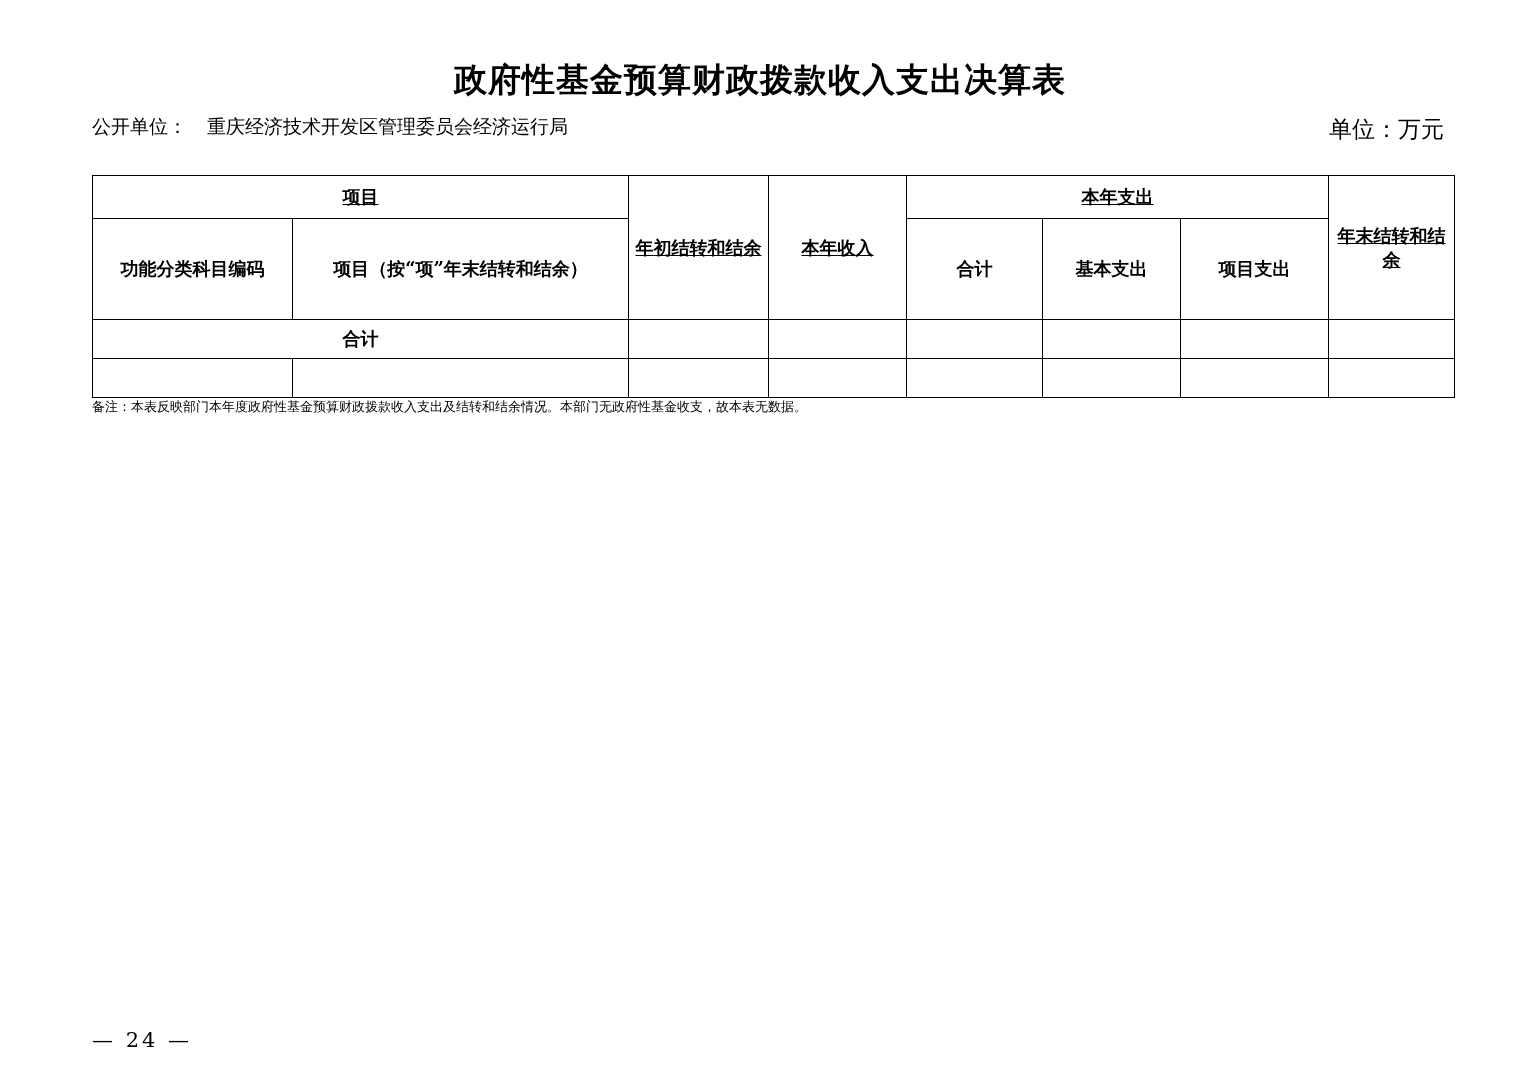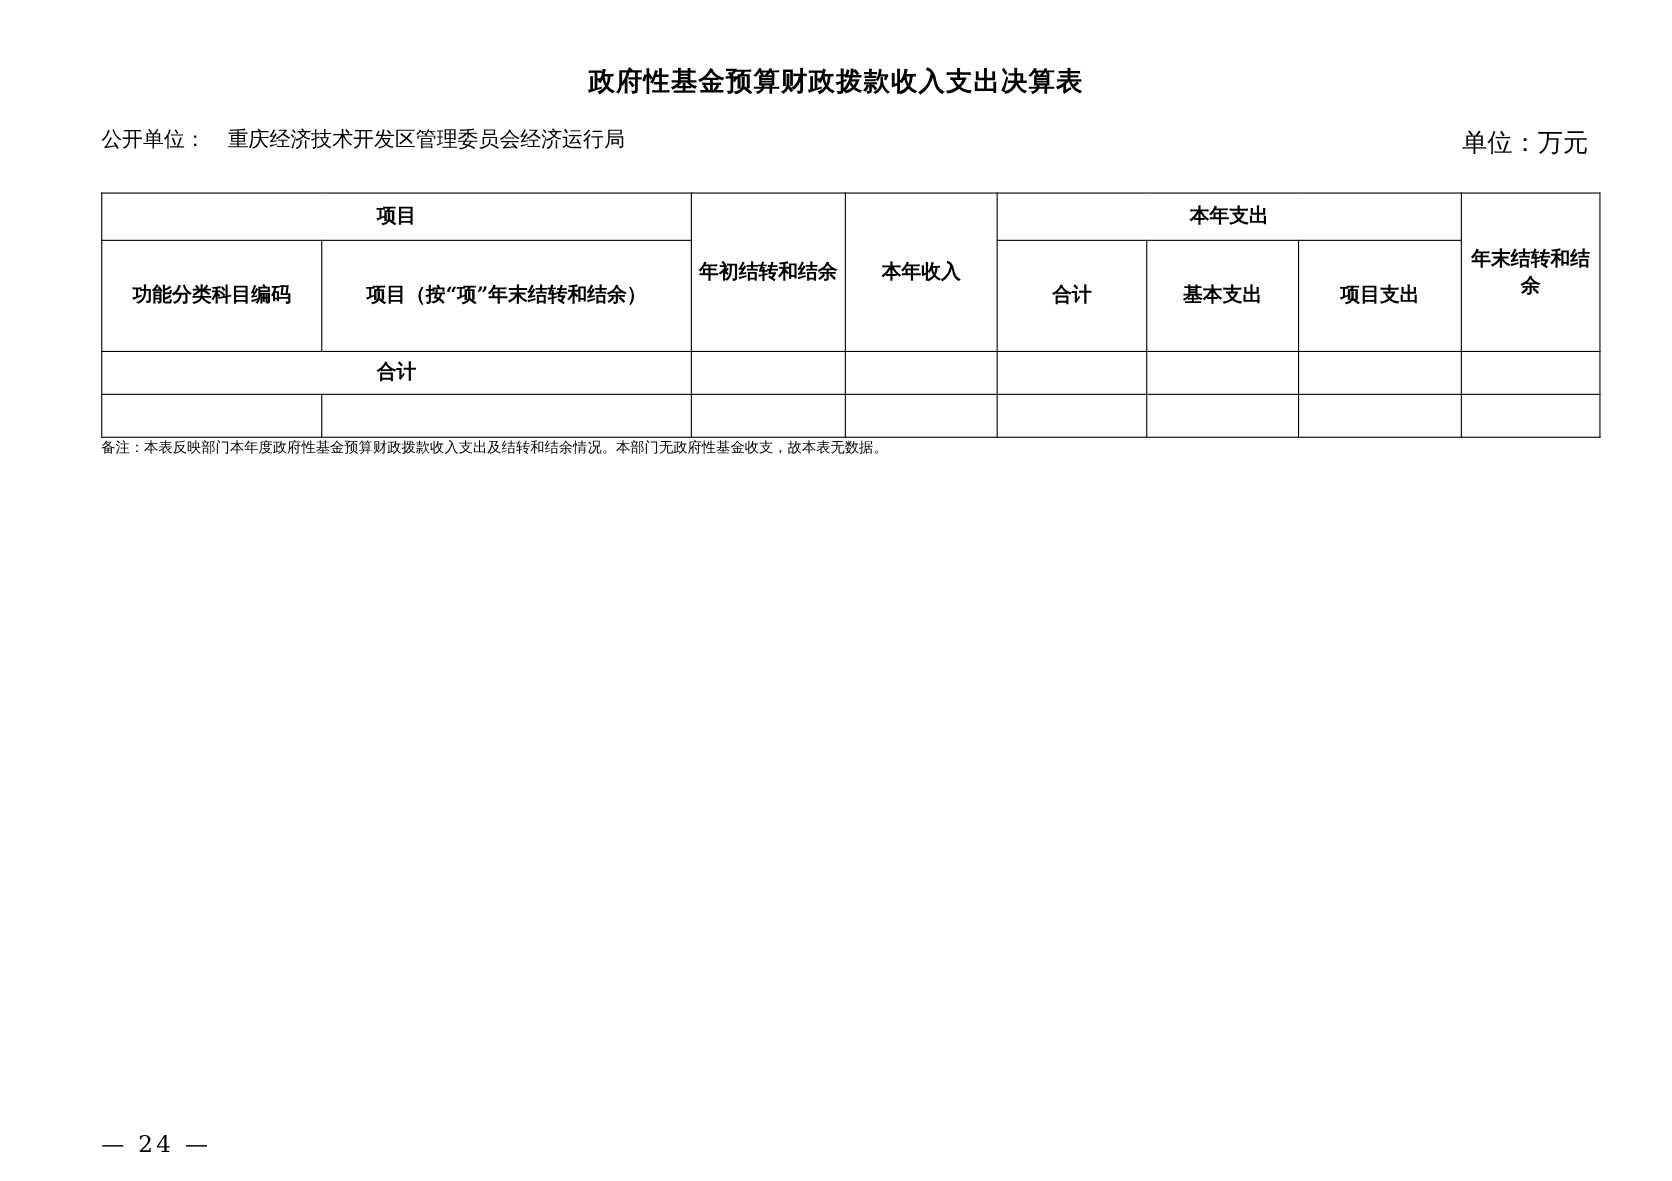--- a/index.html
+++ b/index.html
@@ -16,42 +16,42 @@
     overflow: hidden;
   }
   .page {
     position: relative;
     width: 1520px;
     height: 1074px;
     box-sizing: border-box;
   }
   .doc-title {
     text-align: center;
-    font-size: 24px;
+    font-size: 33px;
     font-weight: bold;
     letter-spacing: 1px;
     margin: 0;
     padding-top: 58px;
     font-family: "DejaVu Serif", "Liberation Serif", serif;
   }
   .meta-row {
     position: relative;
     height: 24px;
     margin-top: 26px;
   }
   .form-number {
     position: absolute;
     right: 66px;
     top: 0;
     font-size: 19px;
   }
   .info-row {
     position: relative;
     height: 26px;
-    margin-top: 24px;
+    margin-top: 11px;
   }
   .org-label {
     position: absolute;
     left: 92px;
     top: 0;
     font-size: 19px;
     white-space: nowrap;
   }
   .org-name {
     position: absolute;
@@ -78,21 +78,21 @@
   table.decl td, table.decl th {
     border: 1px solid #000000;
     text-align: center;
     vertical-align: middle;
     font-size: 18px;
     font-weight: bold;
     font-family: "DejaVu Serif", "Liberation Serif", serif;
     padding: 2px 4px;
     line-height: 1.3;
   }
-  .h-row1 td { height: 38px; }
+  .h-row1 td { height: 38px; text-decoration: underline; }
   .h-row2 td { height: 96px; }
   .r-total td { height: 34px; }
   .r-blank td { height: 34px; }
   .cell-total-label {
     font-weight: bold;
   }
   .note {
     position: absolute;
     left: 92px;
     top: 398px;

